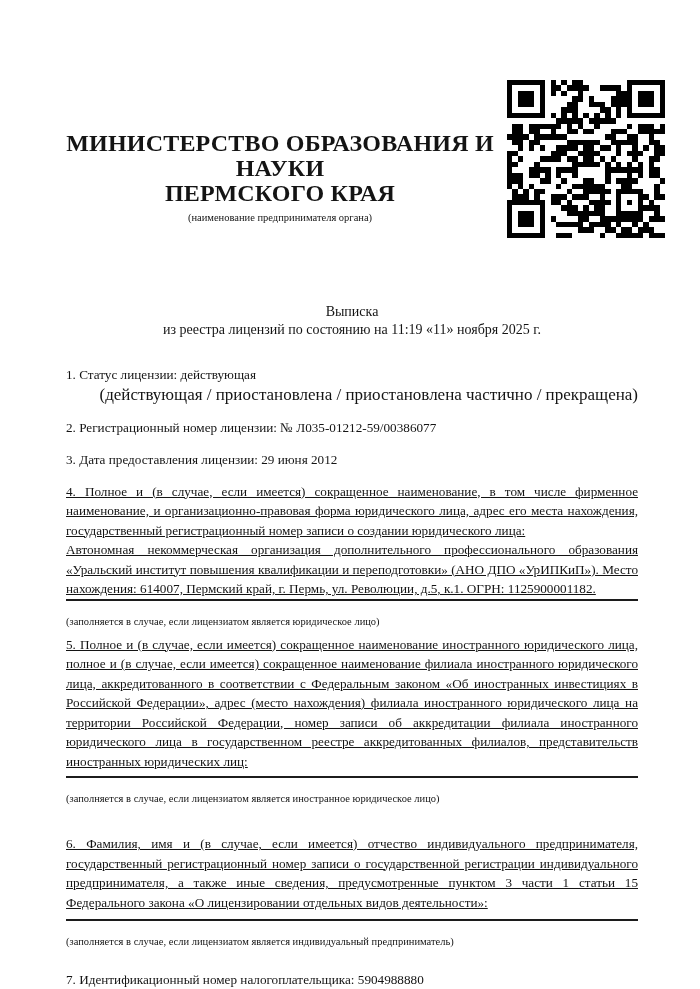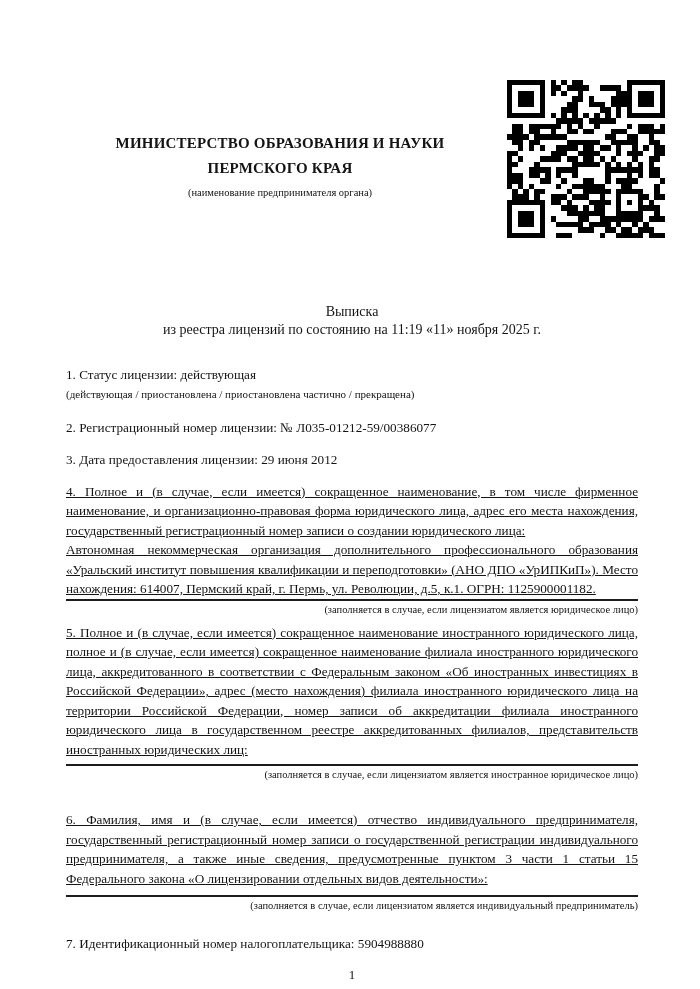--- a/index.html
+++ b/index.html
@@ -15,21 +15,21 @@
 
   
   .ministry-block {
     position: absolute;
     left: 66px;
     top: 131px;
     width: 428px;
     text-align: center;
   }
   .ministry-line {
-    font-size: 15px;
+    font-size: 24px;
     font-weight: bold;
     line-height: 25px;
     letter-spacing: 0.2px;
   }
   .ministry-caption {
     font-size: 10.5px;
     line-height: 13px;
     margin-top: 5px;
   }
   .qr-box {
@@ -52,34 +52,34 @@
   }
   .doc-title {
     text-align: center;
     font-size: 14px;
     line-height: 17.5px;
     margin: 0 0 27px 0;
   }
   .para { margin: 0; }
   .just { text-align: justify; text-decoration: underline; }
   .small-note {
-    font-size: 11px;
+    font-size: 17px;
     line-height: 19px;
-    text-align: left;
+    text-align: right;
   }
   .rule {
     border: 0;
     border-top: 2px solid #1c1c1c;
     margin: 0;
   }
   .rule-caption {
     font-size: 10.5px;
     line-height: 14px;
-    text-align: right;
-    padding-top: 2px;
+    text-align: left;
+    padding-top: 14px;
   }
   .item-1 { margin-bottom: 14px; }
   .item-2 { margin-bottom: 13px; }
   .item-3 { margin-bottom: 12px; }
   .item-4 { margin-bottom: 6px; }
   .item-5 { margin-bottom: 12px; }
   .item-5 .rule { margin-top: 5px; }
   .item-6 { margin-bottom: 21px; margin-top: 28px; }
   .item-6 .rule { margin-top: 7px; }
   .item-7 { margin-bottom: 12px; }

